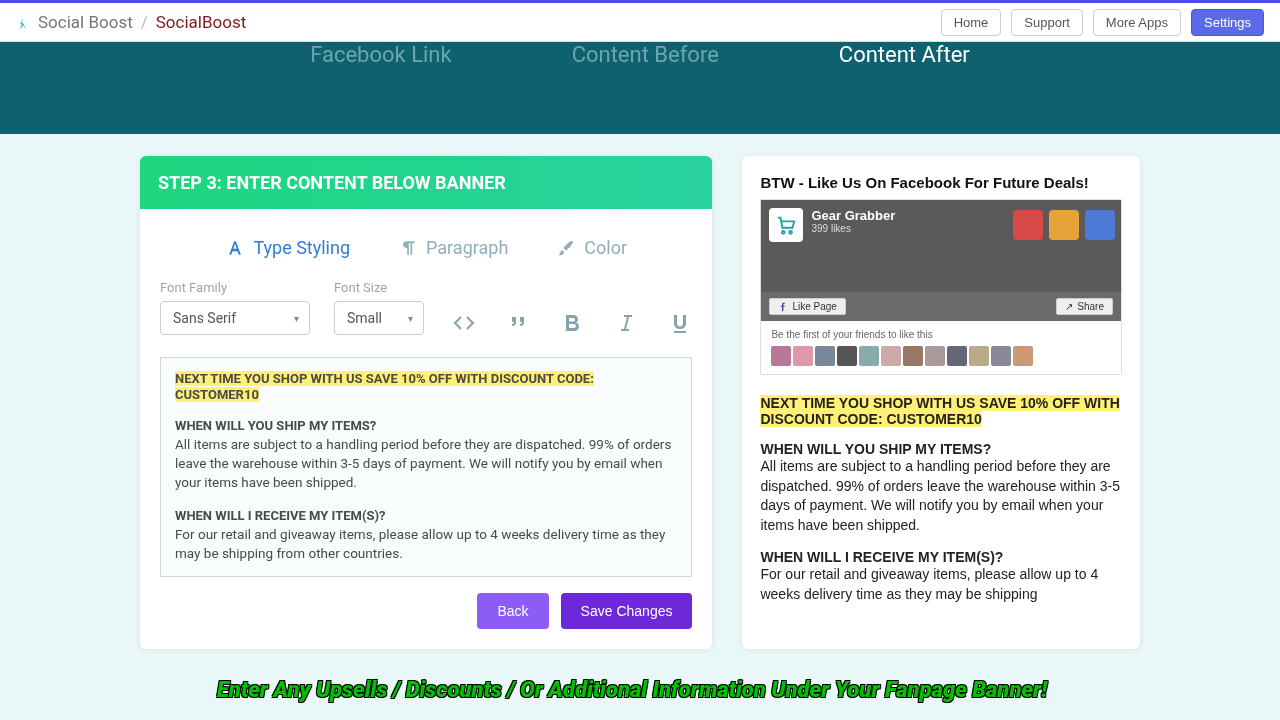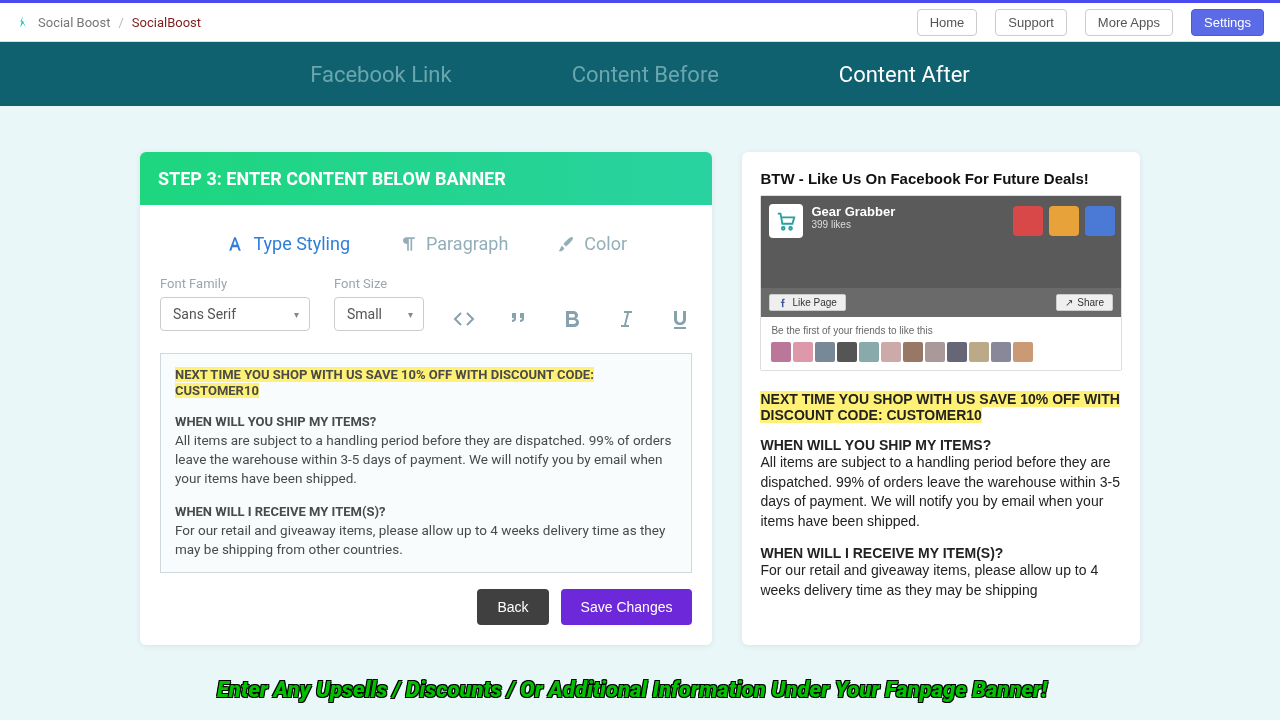--- a/index.html
+++ b/index.html
@@ -1,32 +1,32 @@
 <!DOCTYPE html>
 <html><head>
 <meta charset="utf-8">
 <style>
 * { box-sizing: border-box; margin: 0; padding: 0; }
 body { font-family: -apple-system, BlinkMacSystemFont, "Segoe UI", Roboto, Helvetica, Arial, sans-serif; background: #eaf7f8; width: 1280px; height: 720px; overflow: hidden; }
 
 .topbar { background: #fff; border-bottom: 1px solid #ddd; border-top: 3px solid #4a4af0; height: 42px; display: flex; align-items: center; padding: 0 16px; justify-content: space-between; }
-.breadcrumb { display: flex; align-items: center; gap: 8px; color: #777; font-size: 13px; }
+.breadcrumb { display: flex; align-items: center; gap: 8px; color: #777; font-size: 17px; }
 .breadcrumb .logo-icon { width: 14px; height: 14px; display: inline-block; }
 .breadcrumb .logo-icon svg { width: 14px; height: 14px; }
 .breadcrumb .sep { color: #bbb; }
 .breadcrumb .crumb-b { color: #7f1d1d; }
-.topnav { display: flex; gap: 18px; }
+.topnav { display: flex; gap: 10px; }
 .topnav button { background: #fff; border: 1px solid #ccc; border-radius: 4px; padding: 5px 12px; font-size: 13px; color: #555; cursor: pointer; }
 .topnav button.primary { background: #5b6be8; border-color: #4a5bd6; color: #fff; }
 
-.bandnav { background: #10616f; height: 64px; display: flex; justify-content: center; align-items: center; gap: 120px; }
+.bandnav { background: #10616f; height: 92px; display: flex; justify-content: center; gap: 120px; }
 .bandnav .tab { color: #6aa6ae; font-size: 22px; cursor: pointer; }
 .bandnav .tab.active { color: #fff; }
 
-.workspace { display: flex; gap: 30px; padding: 22px 140px 0; margin-top: 24px; }
+.workspace { display: flex; gap: 30px; padding: 22px 140px 0; }
 
 .panel { background: #fff; border-radius: 6px; box-shadow: 0 1px 6px rgba(0,0,0,0.08); }
 
 .left { flex: 1.8; }
 .left .panel-head { background: linear-gradient(90deg, #1dd67e, #29d2a0); color: #fff; font-weight: 700; font-size: 18px; padding: 16px 18px; border-radius: 6px 6px 0 0; }
 .left-body { padding: 18px 20px 20px; }
 
 .style-tabs { display: flex; justify-content: center; gap: 48px; margin: 10px 0 22px; }
 .style-tab { display: flex; align-items: center; gap: 8px; color: #93aeba; font-size: 18px; cursor: pointer; }
 .style-tab.active { color: #2f7ed8; }
@@ -39,21 +39,21 @@
 .fmt-icons { display: flex; gap: 30px; margin-left: auto; align-items: center; color: #87a1ad; }
 .fmt-icons .ico { width: 24px; height: 24px; cursor: pointer; }
 
 .editor { border: 1px solid #cfd8dc; background: #f8fcfd; margin-top: 22px; padding: 12px 14px; font-size: 13.5px; height: 220px; overflow: hidden; color: #4a4a4a; }
 .editor .hl { background: #fff176; font-weight: 700; font-size: 13px; }
 .editor .q { font-weight: 700; font-size: 13px; margin-top: 16px; margin-bottom: 2px; }
 .editor .p { line-height: 1.4; }
 
 .buttons { display: flex; gap: 12px; justify-content: flex-end; margin-top: 16px; }
 .buttons button { border: none; border-radius: 4px; padding: 10px 20px; font-size: 14px; color: #fff; cursor: pointer; }
-.btn-back { background: #404040; }
+.btn-back { background: #8b5cf6; }
 .btn-save { background: #6d28d9; }
 
 .right { flex: 1.25; }
 .right .panel-head { background: linear-gradient(90deg, #1aa4dc, #20c4d3); color: #fff; font-weight: 700; font-size: 18px; padding: 16px 18px; border-radius: 6px 6px 0 0; }
 .right-body { padding: 18px 18px 0; font-family: "Helvetica Neue", Helvetica, Arial, sans-serif; }
 
 .preview-title { font-weight: 700; font-size: 15px; margin-bottom: 8px; color: #111; }
 .fb-widget { border: 1px solid #ddd; border-radius: 2px; }
 .fb-cover { background: #5a5a5a; height: 92px; position: relative; display:flex; align-items:flex-start; padding:8px; gap:8px; overflow:hidden; }
 .fb-cover .avatar { width: 34px; height: 34px; background: #fff; border-radius: 4px; display:flex; align-items:center; justify-content:center; }

